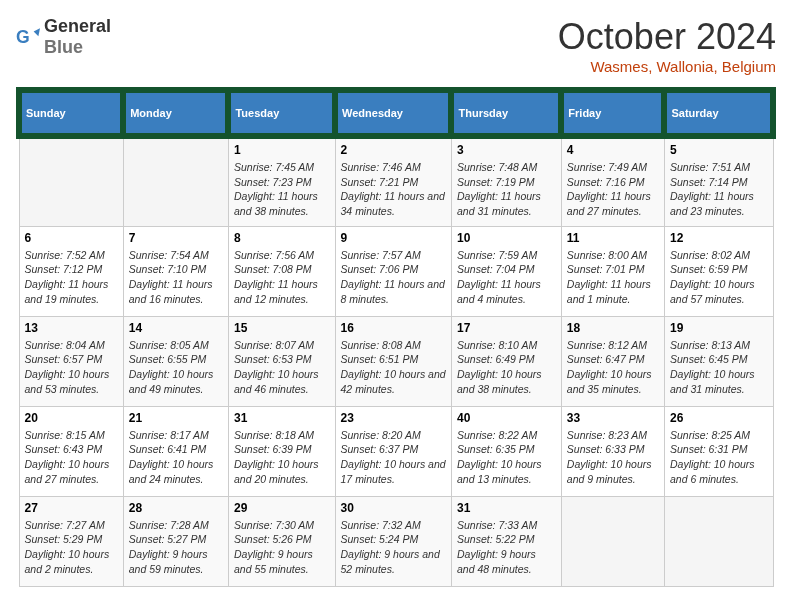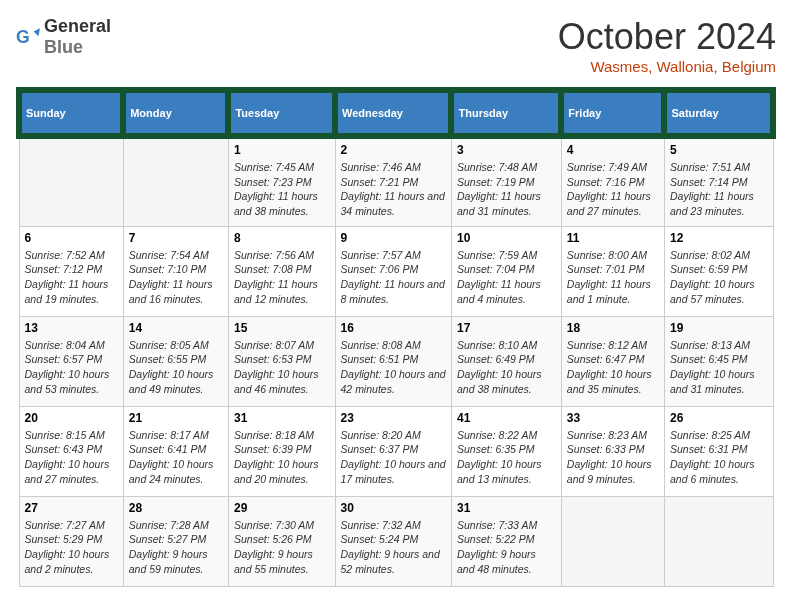--- a/index.html
+++ b/index.html
@@ -216,21 +216,21 @@
         </td>
         <td>
           <span class="day-num">31</span>
           <div class="day-info">Sunrise: 8:18 AM<br>Sunset: 6:39 PM<br>Daylight: 10 hours and 20 minutes.</div>
         </td>
         <td>
           <span class="day-num">23</span>
           <div class="day-info">Sunrise: 8:20 AM<br>Sunset: 6:37 PM<br>Daylight: 10 hours and 17 minutes.</div>
         </td>
         <td>
-          <span class="day-num">41</span>
+          <span class="day-num">40</span>
           <div class="day-info">Sunrise: 8:22 AM<br>Sunset: 6:35 PM<br>Daylight: 10 hours and 13 minutes.</div>
         </td>
         <td>
           <span class="day-num">33</span>
           <div class="day-info">Sunrise: 8:23 AM<br>Sunset: 6:33 PM<br>Daylight: 10 hours and 9 minutes.</div>
         </td>
         <td>
           <span class="day-num">26</span>
           <div class="day-info">Sunrise: 8:25 AM<br>Sunset: 6:31 PM<br>Daylight: 10 hours and 6 minutes.</div>
         </td>

